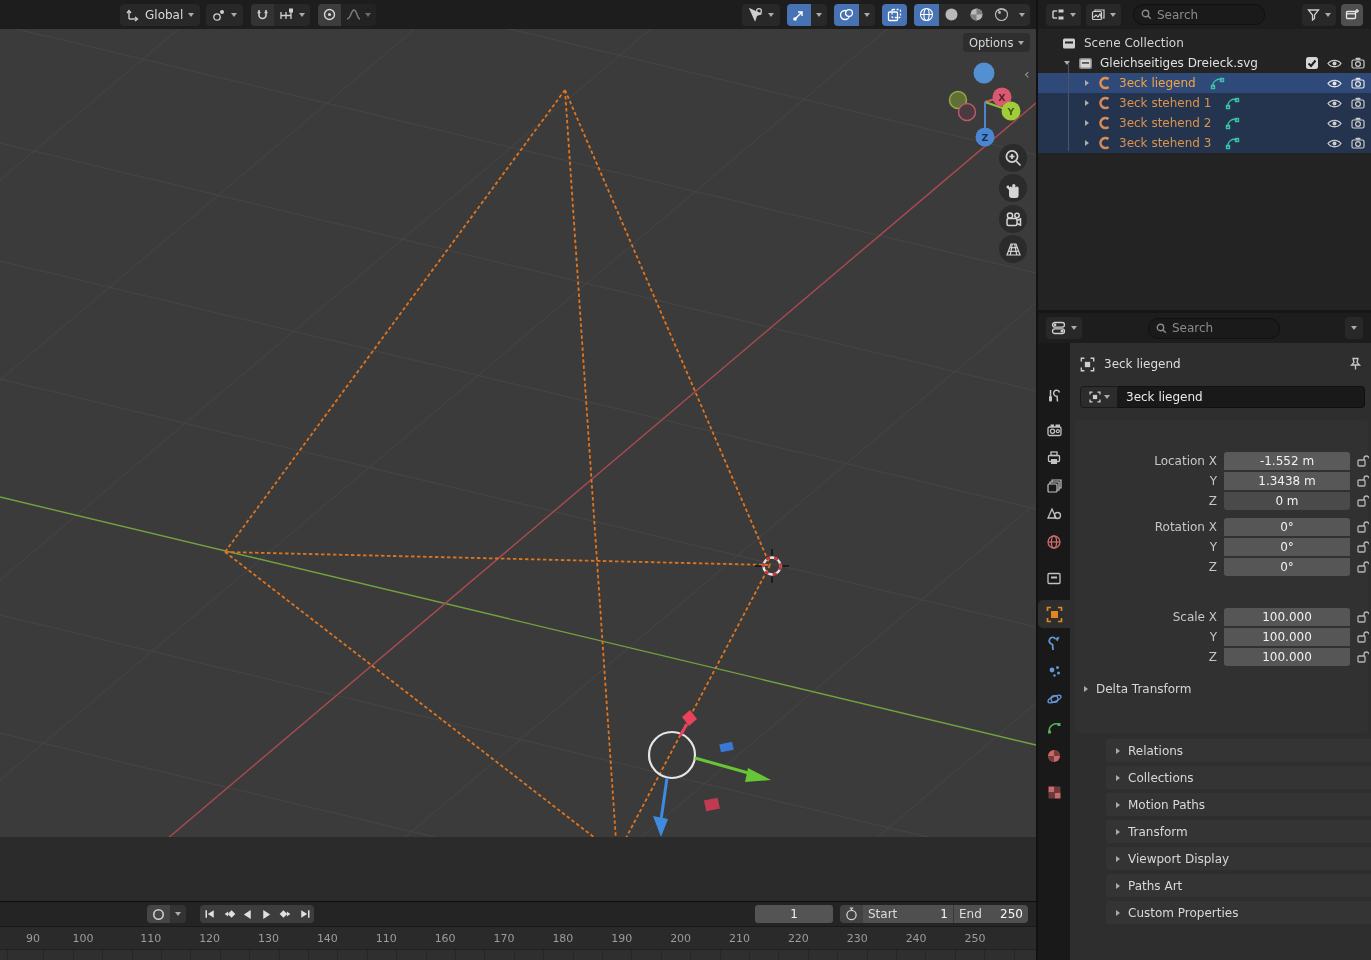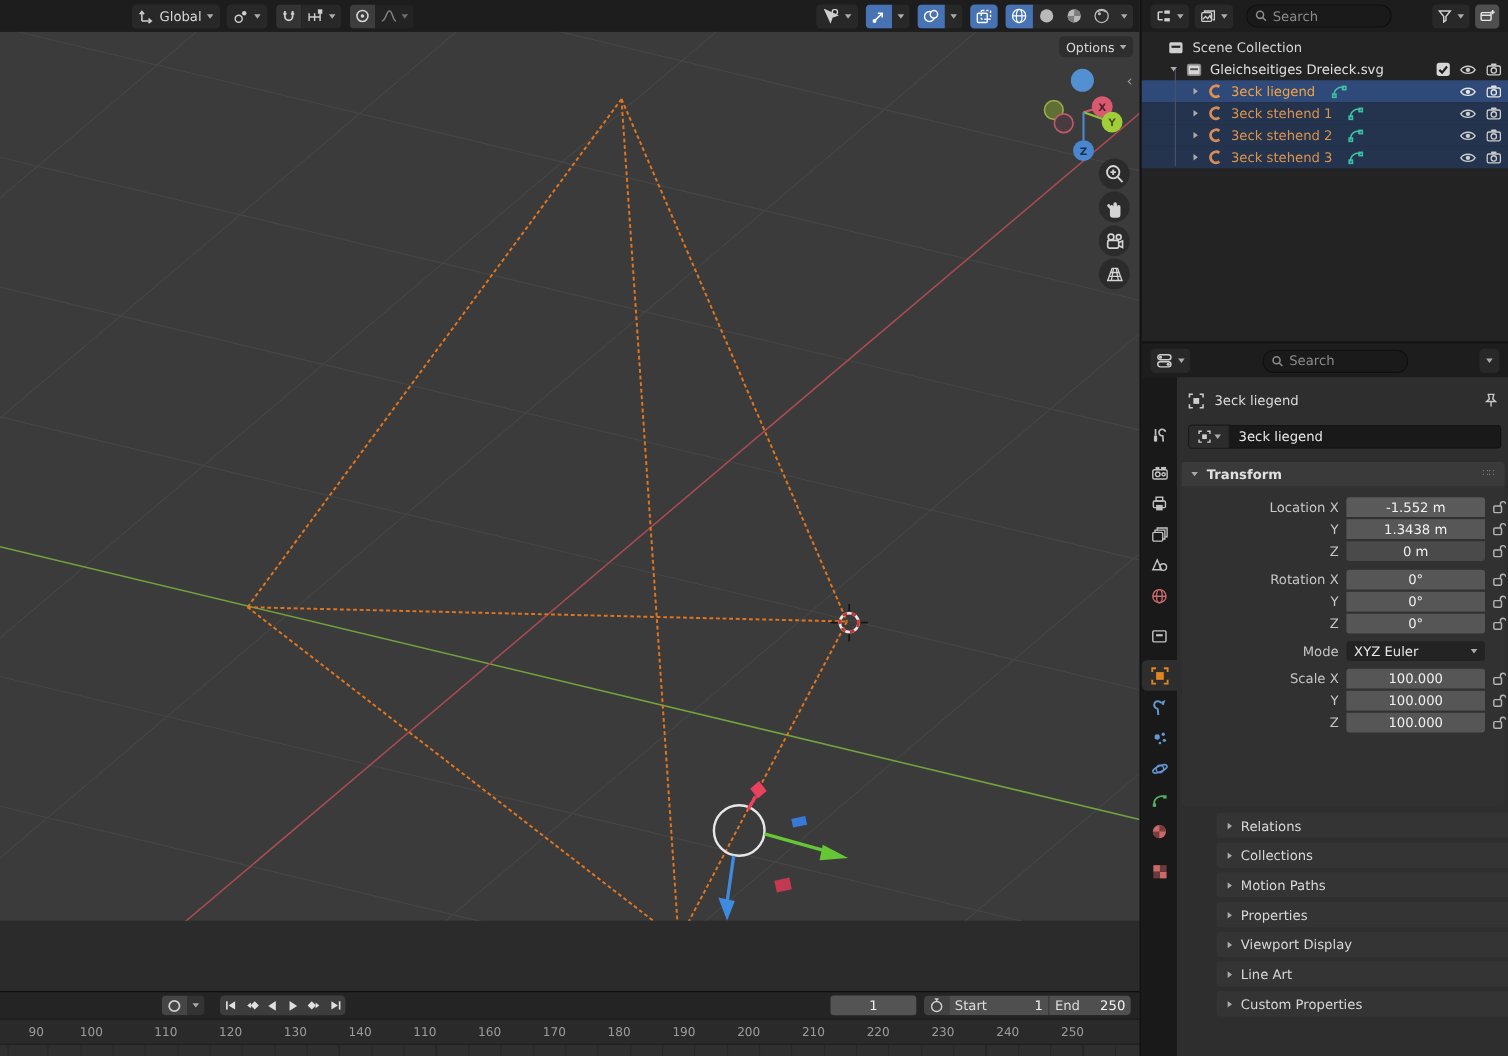--- a/index.html
+++ b/index.html
@@ -698,25 +698,20 @@
             <path d="M15.5,12 V15.5 H12"></path>
             <path d="M5,15.5 H1.5 V12"></path>
             <rect x="5.5" y="5.5" width="6" height="6" fill="#cfcfcf" stroke="none"></rect>
         </svg>
           <span class="cd"></span>
       </div>
       <div style="flex:1;height:22px;background:#191919;border:1px solid #101010;border-left:none;border-radius:0 4px 4px 0;line-height:20px;padding-left:8px;color:#e8e8e8;box-sizing:border-box;">3eck liegend</div>
     </div>
 
     <div class="abs" style="left:4px;top:77px;width:294px;height:313px;background:#313131;border-radius:4px;">
-      <div class="row" style="height:22px;background:#3a3a3a;border-radius:4px 4px 0 0;padding:0 9px;gap:8px;">
-        <span class="cd"></span>
-        <span style="color:#e0e0e0;font-weight:600;font-size:12px;">Transform</span>
-        <span class="grip" style="margin-left:auto;">∷∷</span>
-      </div>
 
       <div class="abs" style="left:0;top:32px;width:294px;height:19px;">
         <span class="tlabel" style="left:33px;">Location X</span>
         <span class="tfield rt" style="background:#5a5a5a;">-1.552 m</span>
         <span class="lockwrap">
             <svg width="13" height="14" viewBox="0 0 13 14" fill="none" stroke="#b5b5b5" stroke-width="1.3">
               <path d="M8,6 V4.5 a2.5,2.5 0 0 1 5,0"></path>
               <rect x="2" y="6" width="7" height="6" rx="1"></rect>
             </svg>
           </span>
@@ -772,28 +767,20 @@
         <span class="tfield rb">0°</span>
         <span class="lockwrap">
             <svg width="13" height="14" viewBox="0 0 13 14" fill="none" stroke="#b5b5b5" stroke-width="1.3">
               <path d="M8,6 V4.5 a2.5,2.5 0 0 1 5,0"></path>
               <rect x="2" y="6" width="7" height="6" rx="1"></rect>
             </svg>
           </span>
 
       </div>
 
-      <div class="abs" style="left:0;top:163px;width:294px;height:19px;">
-        <span class="tlabel" style="left:33px;">Mode</span>
-        <div class="row" style="position:absolute;left:150px;width:126px;height:18px;background:#232323;border-radius:3px;padding:0 7px;box-sizing:border-box;">
-          <span style="color:#e8e8e8;">XYZ Euler</span>
-          <span class="cd" style="margin-left:auto;"></span>
-        </div>
-
-      </div>
 
       <div class="abs" style="left:0;top:188px;width:294px;height:19px;">
         <span class="tlabel" style="left:33px;">Scale X</span>
         <span class="tfield rt">100.000</span>
         <span class="lockwrap">
             <svg width="13" height="14" viewBox="0 0 13 14" fill="none" stroke="#b5b5b5" stroke-width="1.3">
               <path d="M8,6 V4.5 a2.5,2.5 0 0 1 5,0"></path>
               <rect x="2" y="6" width="7" height="6" rx="1"></rect>
             </svg>
           </span>
@@ -815,45 +802,49 @@
         <span class="tfield rb">100.000</span>
         <span class="lockwrap">
             <svg width="13" height="14" viewBox="0 0 13 14" fill="none" stroke="#b5b5b5" stroke-width="1.3">
               <path d="M8,6 V4.5 a2.5,2.5 0 0 1 5,0"></path>
               <rect x="2" y="6" width="7" height="6" rx="1"></rect>
             </svg>
           </span>
 
       </div>
 
+      <div class="row" style="position:absolute;left:6px;top:258px;width:282px;height:21px;gap:8px;padding:0 4px;">
+        <span class="cr"></span>
+        <span style="color:#d5d5d5;">Delta Transform</span>
+      </div>
     </div>
 
     <div class="cpanel" style="top:396px;">
       <span class="cr"></span>
         <span>Relations</span>
     </div>
     <div class="cpanel" style="top:423px;">
       <span class="cr"></span>
         <span>Collections</span>
     </div>
     <div class="cpanel" style="top:450px;">
       <span class="cr"></span>
         <span>Motion Paths</span>
     </div>
     <div class="cpanel" style="top:477px;">
       <span class="cr"></span>
-        <span>Properties</span>
+        <span>Transform</span>
     </div>
     <div class="cpanel" style="top:504px;">
       <span class="cr"></span>
         <span>Viewport Display</span>
     </div>
     <div class="cpanel" style="top:531px;">
       <span class="cr"></span>
-        <span>Line Art</span>
+        <span>Paths Art</span>
     </div>
     <div class="cpanel" style="top:558px;">
       <span class="cr"></span>
         <span>Custom Properties</span>
     </div>
   </div>
 
 </div>
 
 </body></html>

